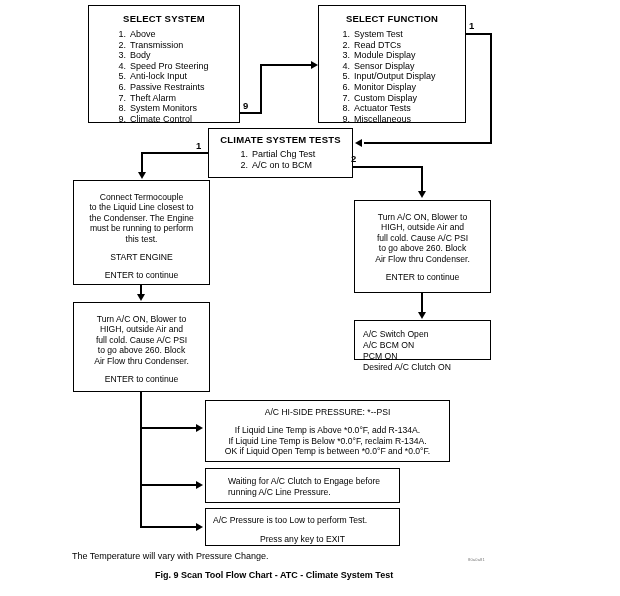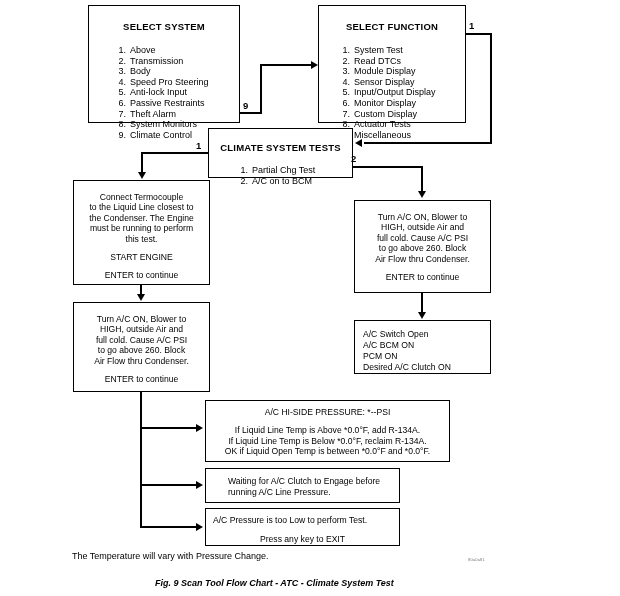--- a/index.html
+++ b/index.html
@@ -21,21 +21,21 @@
     border: 1.6px solid #000;
     background: #fff;
     box-sizing: border-box;
     z-index: 5;
   }
   .box-title {
     font-weight: bold;
     text-align: center;
     font-size: 9.5px;
     letter-spacing: 0.2px;
-    margin: 8px;
+    margin: 0;
     padding: 0;
     white-space: nowrap;
   }
   .menu {
     list-style: none;
     margin: 0;
     padding: 0;
   }
   .menu li {
     font-size: 9px;
@@ -98,41 +98,39 @@
   }
   .note {
     position: absolute;
     font-size: 9px;
     white-space: nowrap;
   }
   .caption {
     position: absolute;
     font-size: 9px;
     font-weight: bold;
-    font-style: italic;
-    white-space: nowrap;
-    margin-top: 8px;
+    white-space: nowrap;
   }
   .artifact {
     position: absolute;
     font-size: 4px;
     color: #777;
     font-family: "Liberation Sans", sans-serif;
     letter-spacing: 0.2px;
     white-space: nowrap;
   }
 
   
   #box-select-system   { left: 88px;  top: 5px;   width: 152px; height: 118px; padding-top: 7px; }
   #box-select-function { left: 318px; top: 5px;   width: 148px; height: 118px; padding-top: 7px; }
   #box-climate-tests   { left: 208px; top: 128px; width: 145px; height: 50px;  padding-top: 5px; }
   #box-connect-thermo  { left: 73px;  top: 180px; width: 137px; height: 105px; padding-top: 11px; }
   #box-turn-ac-right   { left: 354px; top: 200px; width: 137px; height: 93px;  padding-top: 11px; }
   #box-turn-ac-left    { left: 73px;  top: 302px; width: 137px; height: 90px;  padding-top: 11px; }
-  #box-status-list     { left: 354px; top: 320px; width: 137px; height: 54px;  padding: 8px 0 0 8px; }
+  #box-status-list     { left: 354px; top: 320px; width: 137px; height: 40px;  padding: 8px 0 0 8px; }
   #box-hi-side         { left: 205px; top: 400px; width: 245px; height: 62px;  padding-top: 6px; }
   #box-waiting         { left: 205px; top: 468px; width: 195px; height: 35px;  padding: 7px 0 0 22px; }
   #box-too-low         { left: 205px; top: 508px; width: 195px; height: 38px;  padding-top: 6px; }
 
   .menu-wrap { padding-left: 24px; padding-top: 5px; }
   #box-select-function .menu-wrap { padding-left: 18px; }
 </style>
 </head>
 <body>
 

